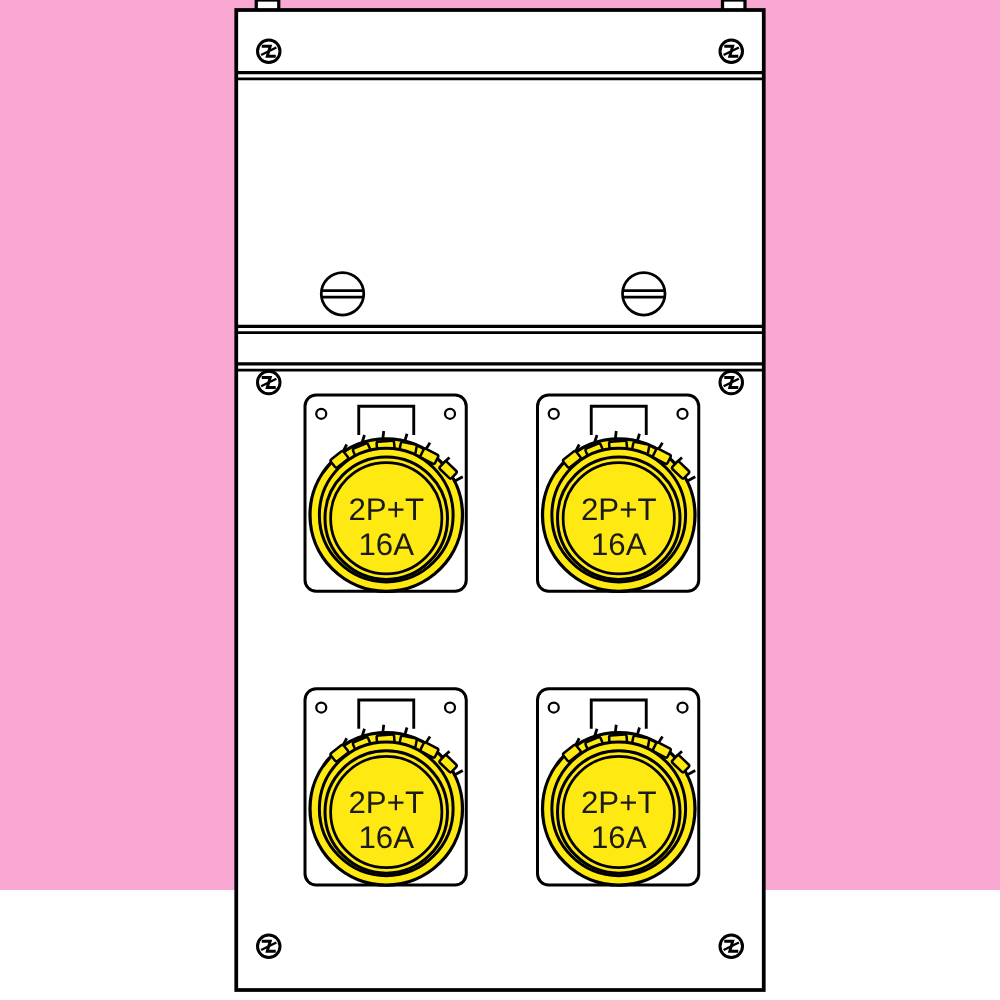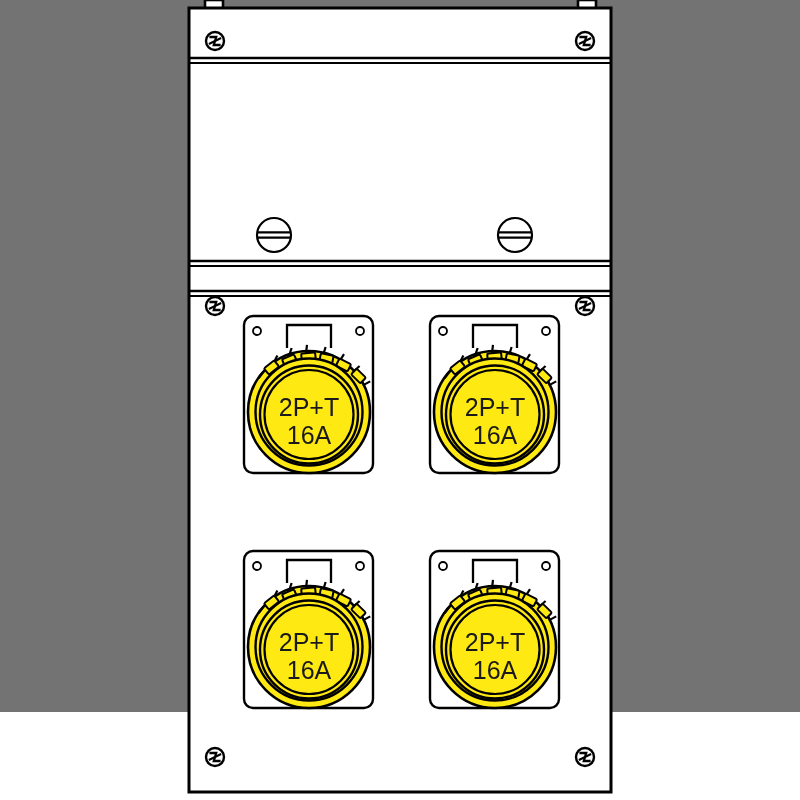--- a/index.html
+++ b/index.html
@@ -11,21 +11,21 @@
   body {
     width: 800px;
     height: 800px;
     font-family: "Liberation Sans", sans-serif;
     overflow: hidden;
   }
   #stage {
     position: relative;
     width: 800px;
     height: 712px;
-    background: #737373;
+    background: #f9a8d4;
   }
   #drawing {
     display: block;
     width: 800px;
     height: 800px;
   }
   .socket-label {
     font-family: "Liberation Sans", sans-serif;
     font-weight: 400;
     fill: #1a1a1a;

